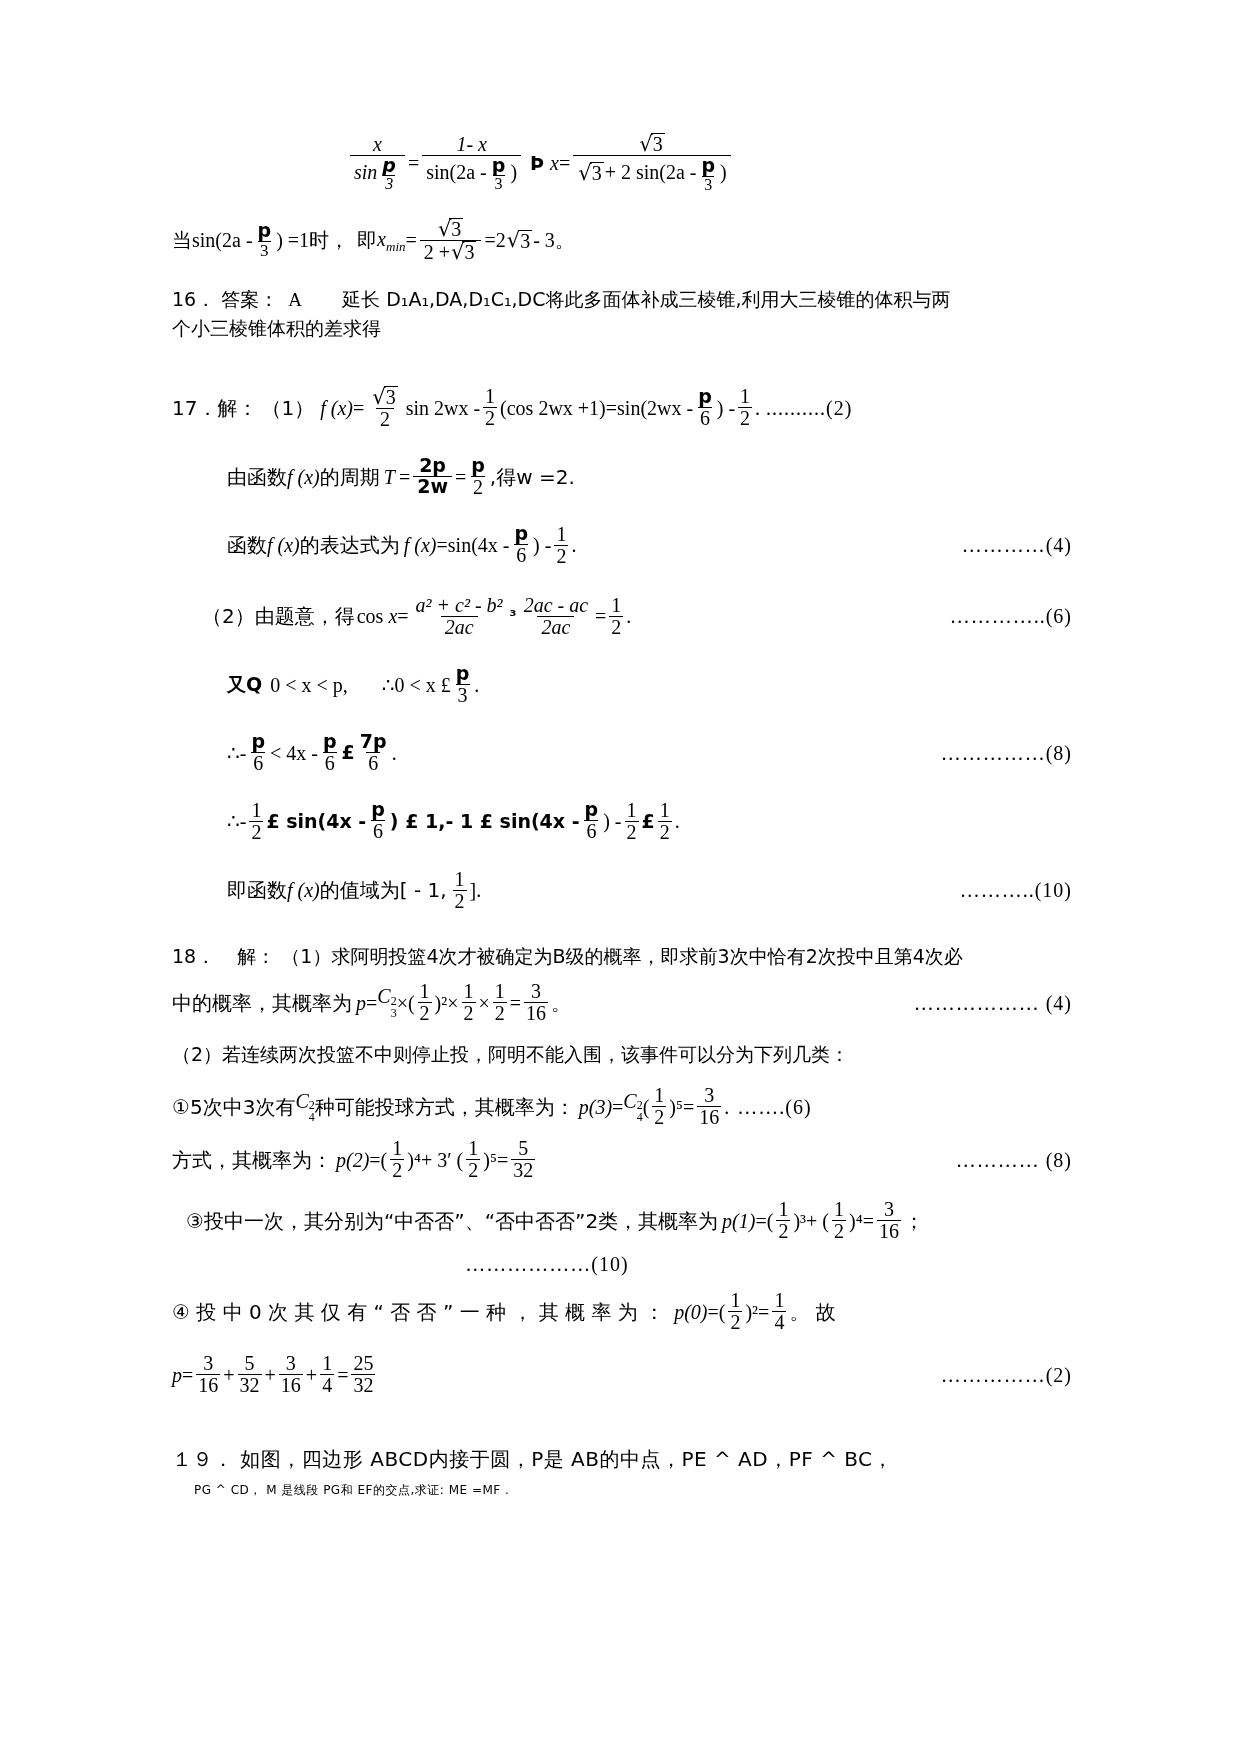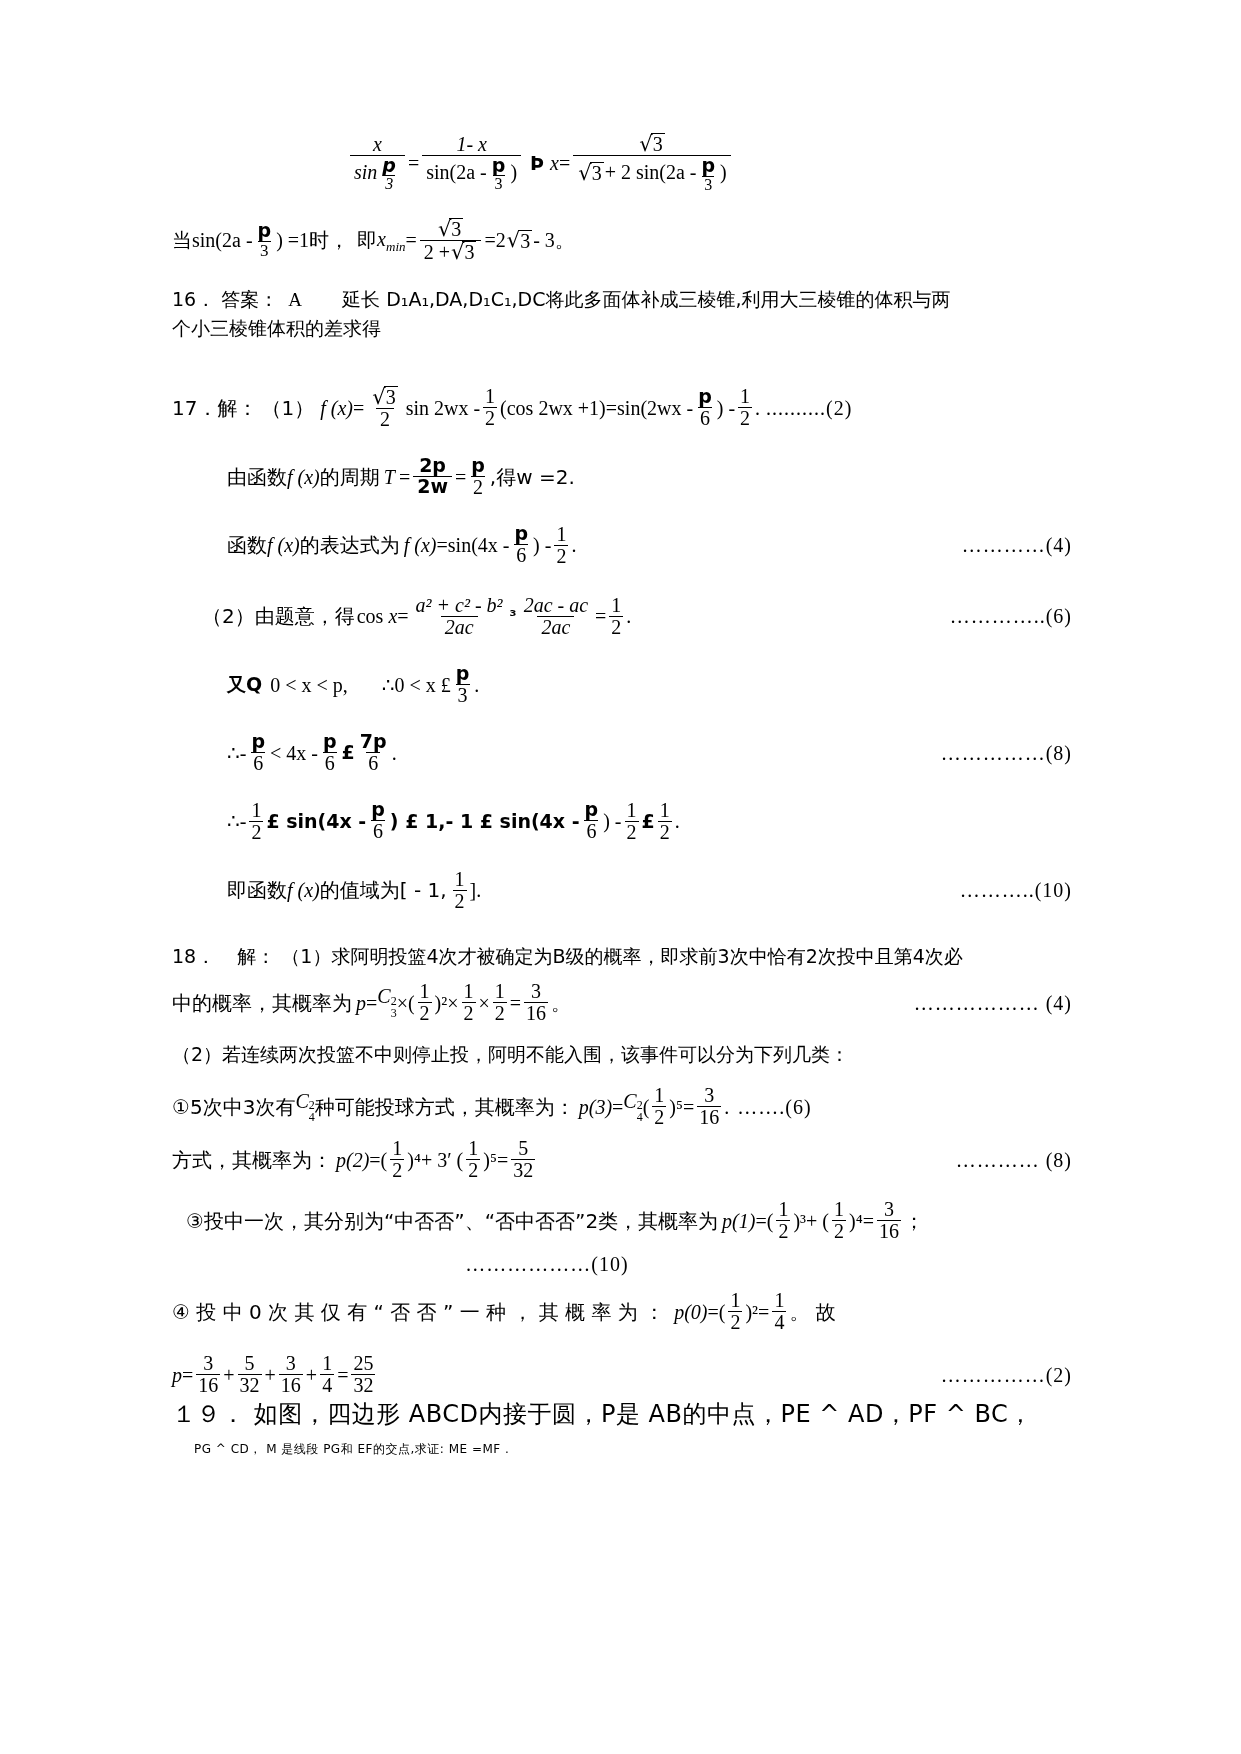--- a/index.html
+++ b/index.html
@@ -501,21 +501,21 @@
         </span>
     <span class="rm">=</span>
     <span class="fr tight">
           <span class="nu rm">25</span>
           <span class="de rm">32</span>
         </span>
     <span class="spacer" style="min-width:180px;"></span>
     <span class="rm dots">……………(2)</span>
   </div>
 
-  <div class="para" style="font-size:24px; letter-spacing:.5px;">
+  <div class="para" style="margin-top:48px; font-size:20px; letter-spacing:.5px;">
     <span>１９．</span>
     <span>如图，四边形 ABCD内接于圆，P是 AB的中点，PE ^ AD，PF ^ BC，</span>
   </div>
   <div class="para" style="margin-top:6px; font-size:12px; letter-spacing:.5px; padding-left:22px;">
     <span>PG ^ CD， M 是线段 PG和 EF的交点,求证: ME =MF .</span>
   </div>
 
 </div>
 </div>
 

